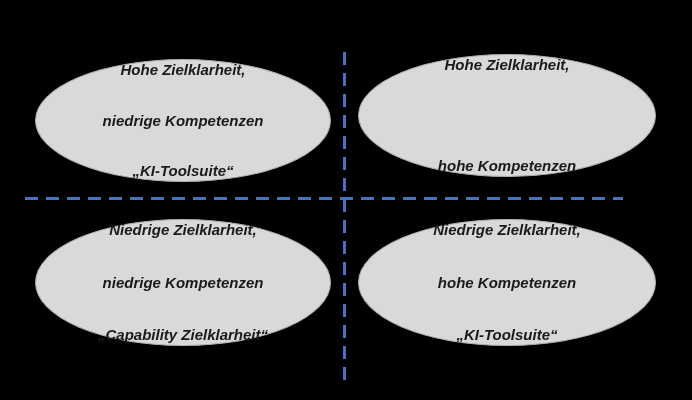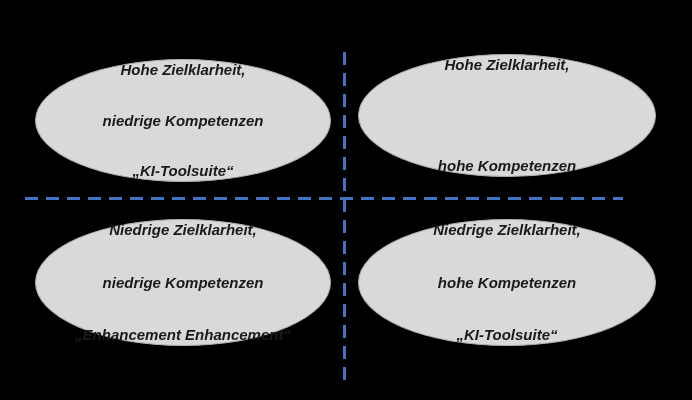--- a/index.html
+++ b/index.html
@@ -86,21 +86,21 @@
   </div>
 
   <div class="ellipse q-tr">
     <span class="line">Hohe Zielklarheit,</span>
     <span class="line">hohe Kompetenzen</span>
   </div>
 
   <div class="ellipse q-bl">
     <span class="line">Niedrige Zielklarheit,</span>
     <span class="line">niedrige Kompetenzen</span>
-    <span class="line quote-label">„Enhancement Enhancement“</span>
+    <span class="line quote-label">„Capability Zielklarheit“</span>
   </div>
 
   <div class="ellipse q-br">
     <span class="line">Niedrige Zielklarheit,</span>
     <span class="line">hohe Kompetenzen</span>
     <span class="line quote-label">„KI-Toolsuite“</span>
   </div>
 
 </div>
 

